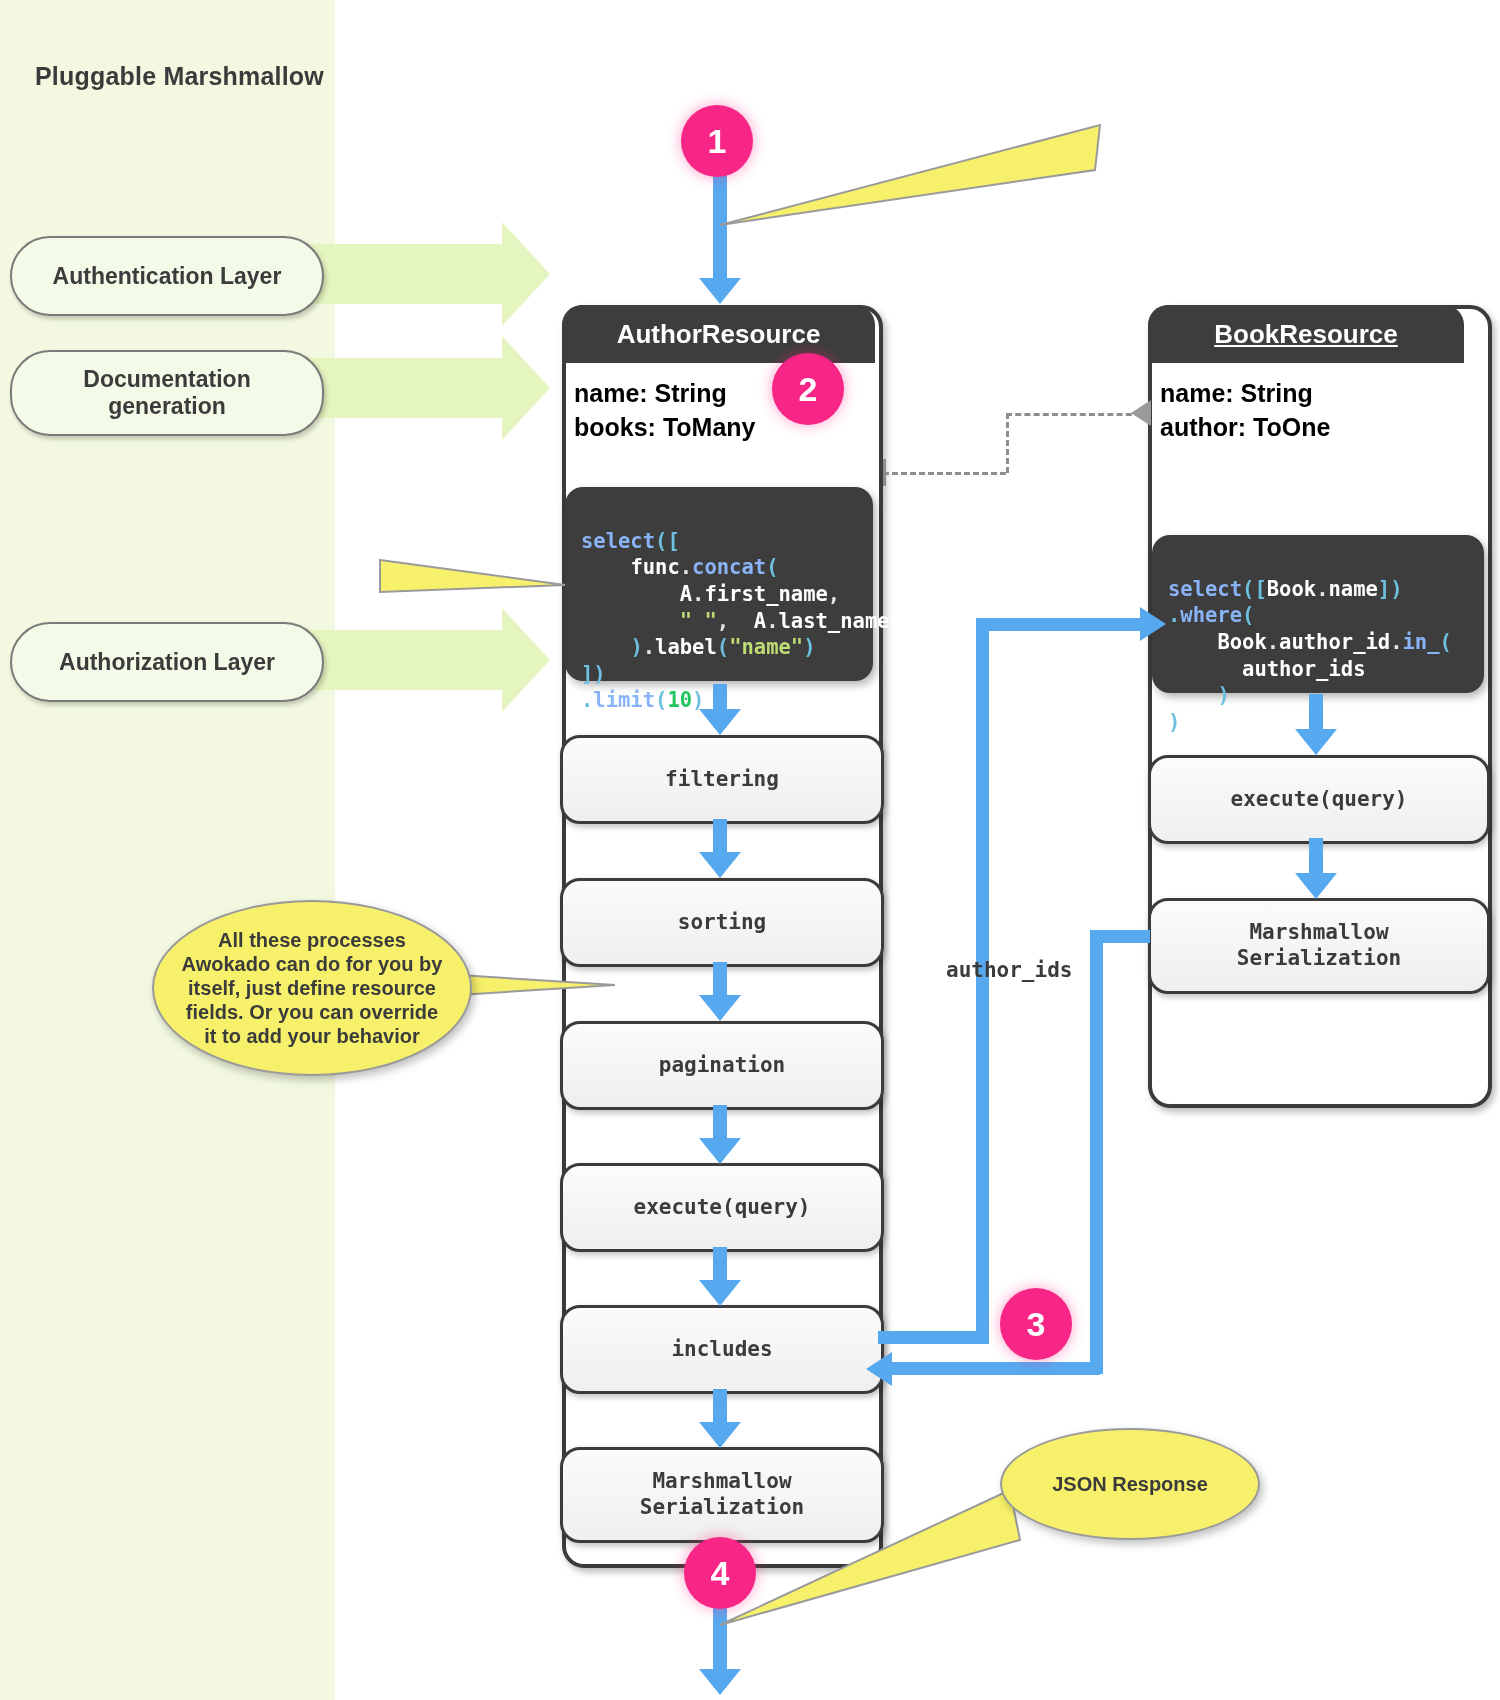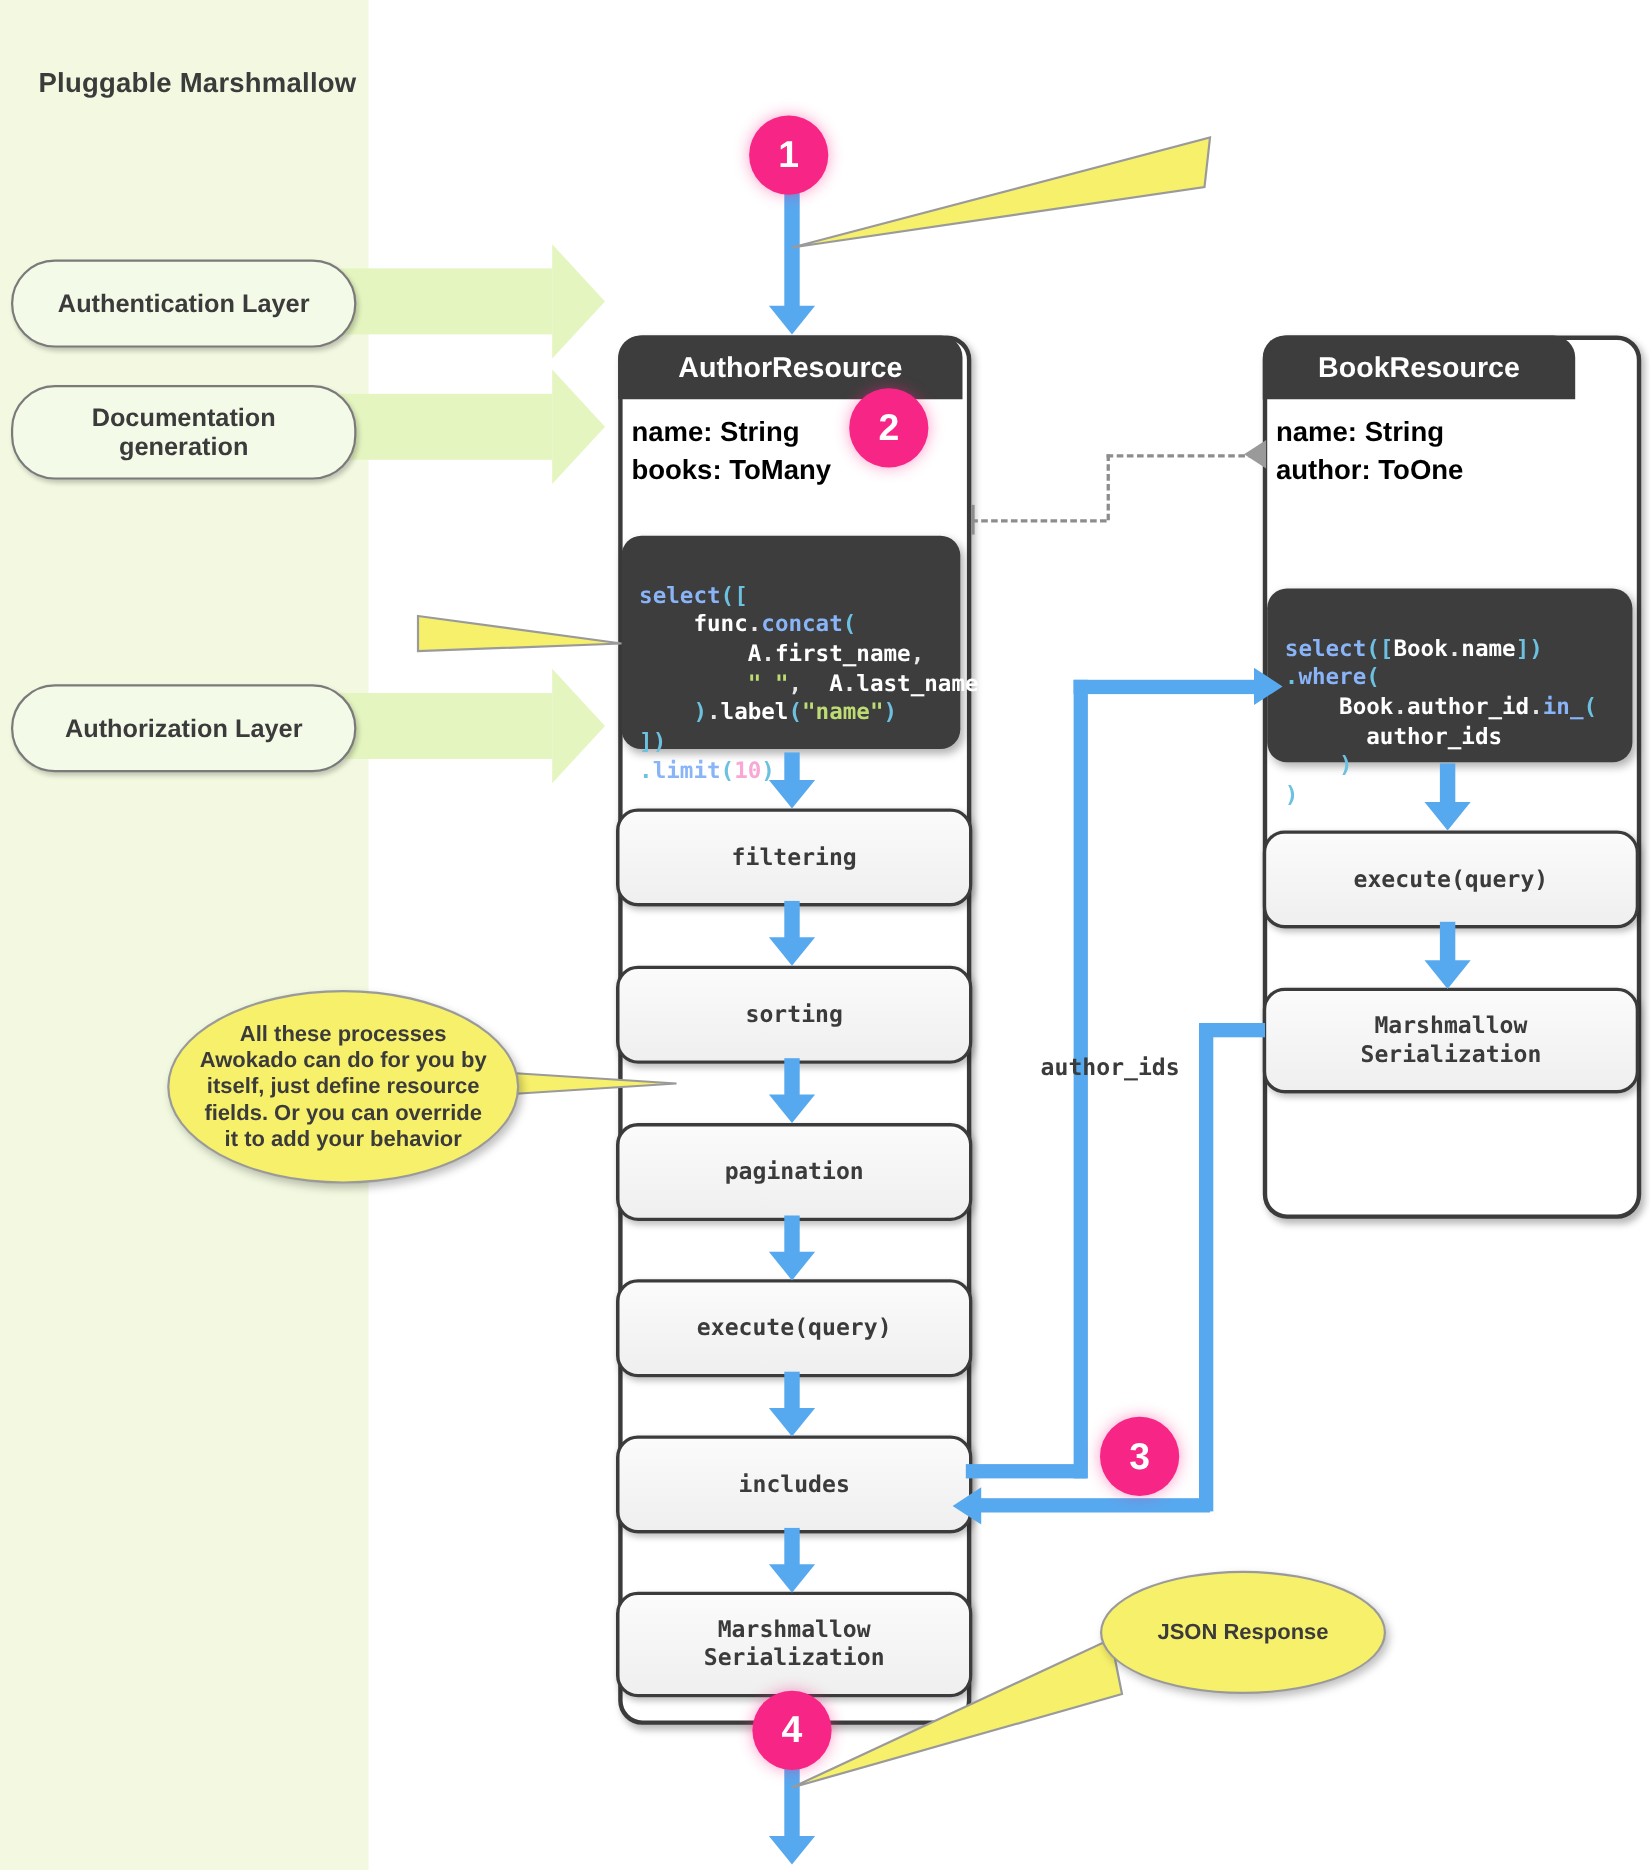--- a/index.html
+++ b/index.html
@@ -37,21 +37,21 @@
 
   
   .code{position:absolute;background:#3d3d3d;border-radius:18px;
         box-shadow:3px 4px 8px rgba(0,0,0,.3);
         font-family:"DejaVu Sans Mono","Liberation Mono",monospace;
         font-size:20.5px;font-weight:bold;line-height:1.30;color:#e6e6e6;
         white-space:pre;padding:14px 16px;box-sizing:border-box;}
   .kw{color:#8ab4f8;}      
   .fn{color:#6cc0e0;}      
   .str{color:#bddc74;}     
-  .num{color:#f9a8d4;}     
+  .num{color:#22c55e;}     
   .pl{color:#ffffff;}      
   .dot{color:#e6e6e6;}
 
   
   .pbox{position:absolute;border:3px solid #3b3b3b;border-radius:20px;
         background:linear-gradient(#fbfbfb,#efefef);
         box-shadow:2px 3px 6px rgba(0,0,0,.25);
         display:flex;align-items:center;justify-content:center;text-align:center;
         font-family:"DejaVu Sans Mono","Liberation Mono",monospace;
         font-size:21px;font-weight:bold;color:#3b3b3b;line-height:1.22;}
@@ -192,21 +192,21 @@
   <div class="barrow" style="left:690px;top:168px;width:60px;height:140px;">
     <div class="s" style="height:112px;"></div>
       <div class="h" style="top:110px;"></div>
     </div>
   <div class="barrow" style="left:690px;top:1570px;width:60px;height:130px;">
     <div class="s" style="height:100px;"></div>
       <div class="h" style="top:99px;"></div>
     </div>
 
   <div class="card" style="left:1148px;top:305px;width:336px;height:795px;">
-    <div class="card-hdr" style="width:284px;">
+    <div class="card-hdr" style="width:316px;text-decoration:underline;">
       <span>BookResource</span>
     </div>
     <div class="card-attrs" style="left:8px;top:68px;">name: String
 author: ToOne</div>
   </div>
 
   <div class="code" style="left:1152px;top:535px;width:332px;height:158px;">
 <span class="kw">select</span><span class="fn">([</span><span class="pl">Book</span><span class="dot">.</span><span class="pl">name</span><span class="fn">])</span>
 <span class="fn">.</span><span class="kw">where</span><span class="fn">(</span>
     <span class="pl">Book</span><span class="dot">.</span><span class="pl">author_id</span><span class="dot">.</span><span class="kw">in_</span><span class="fn">(</span>

